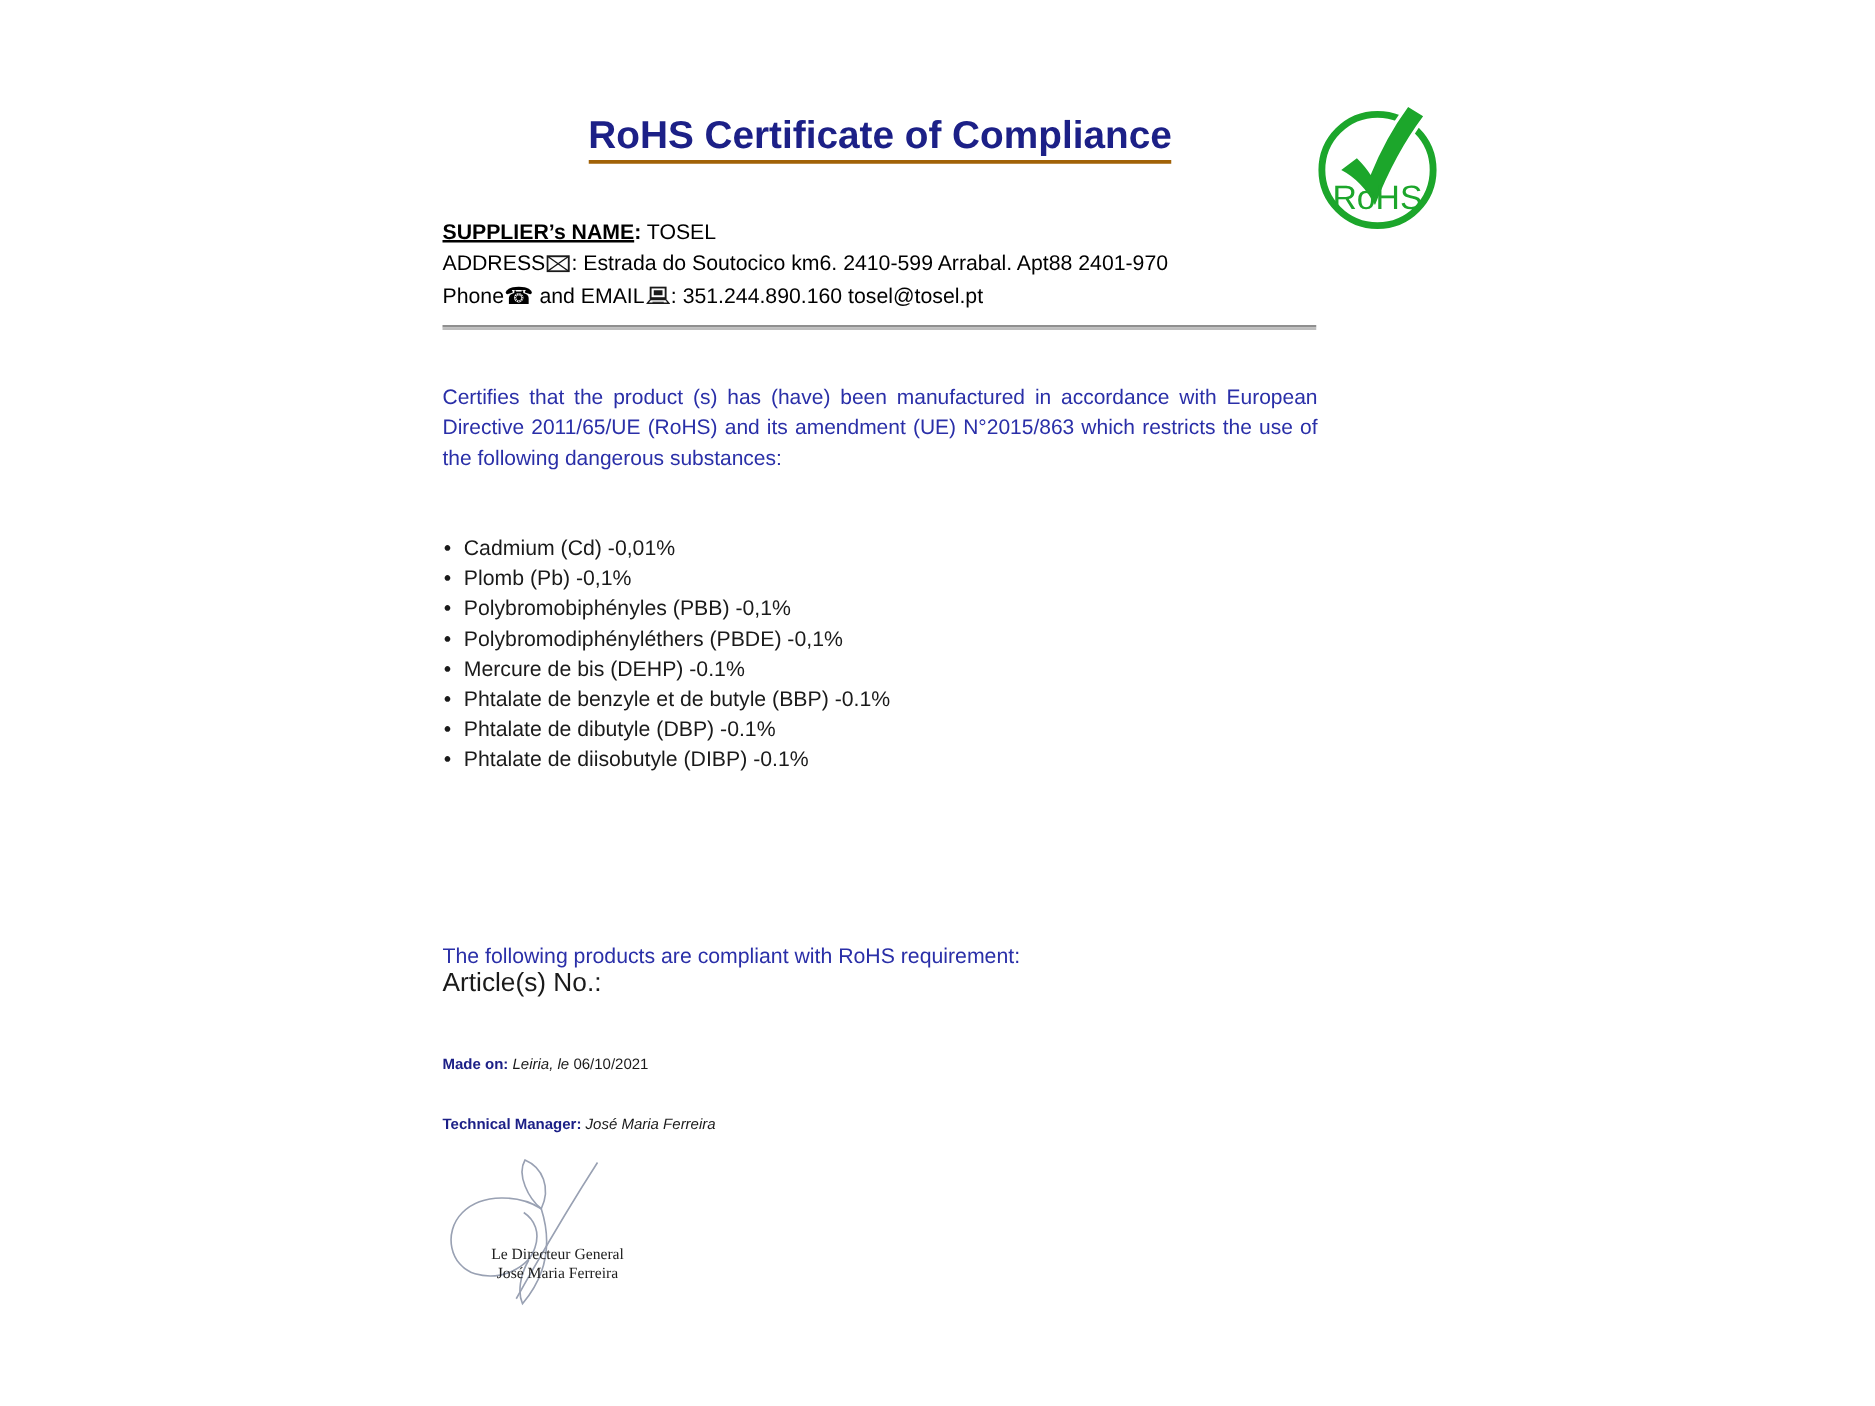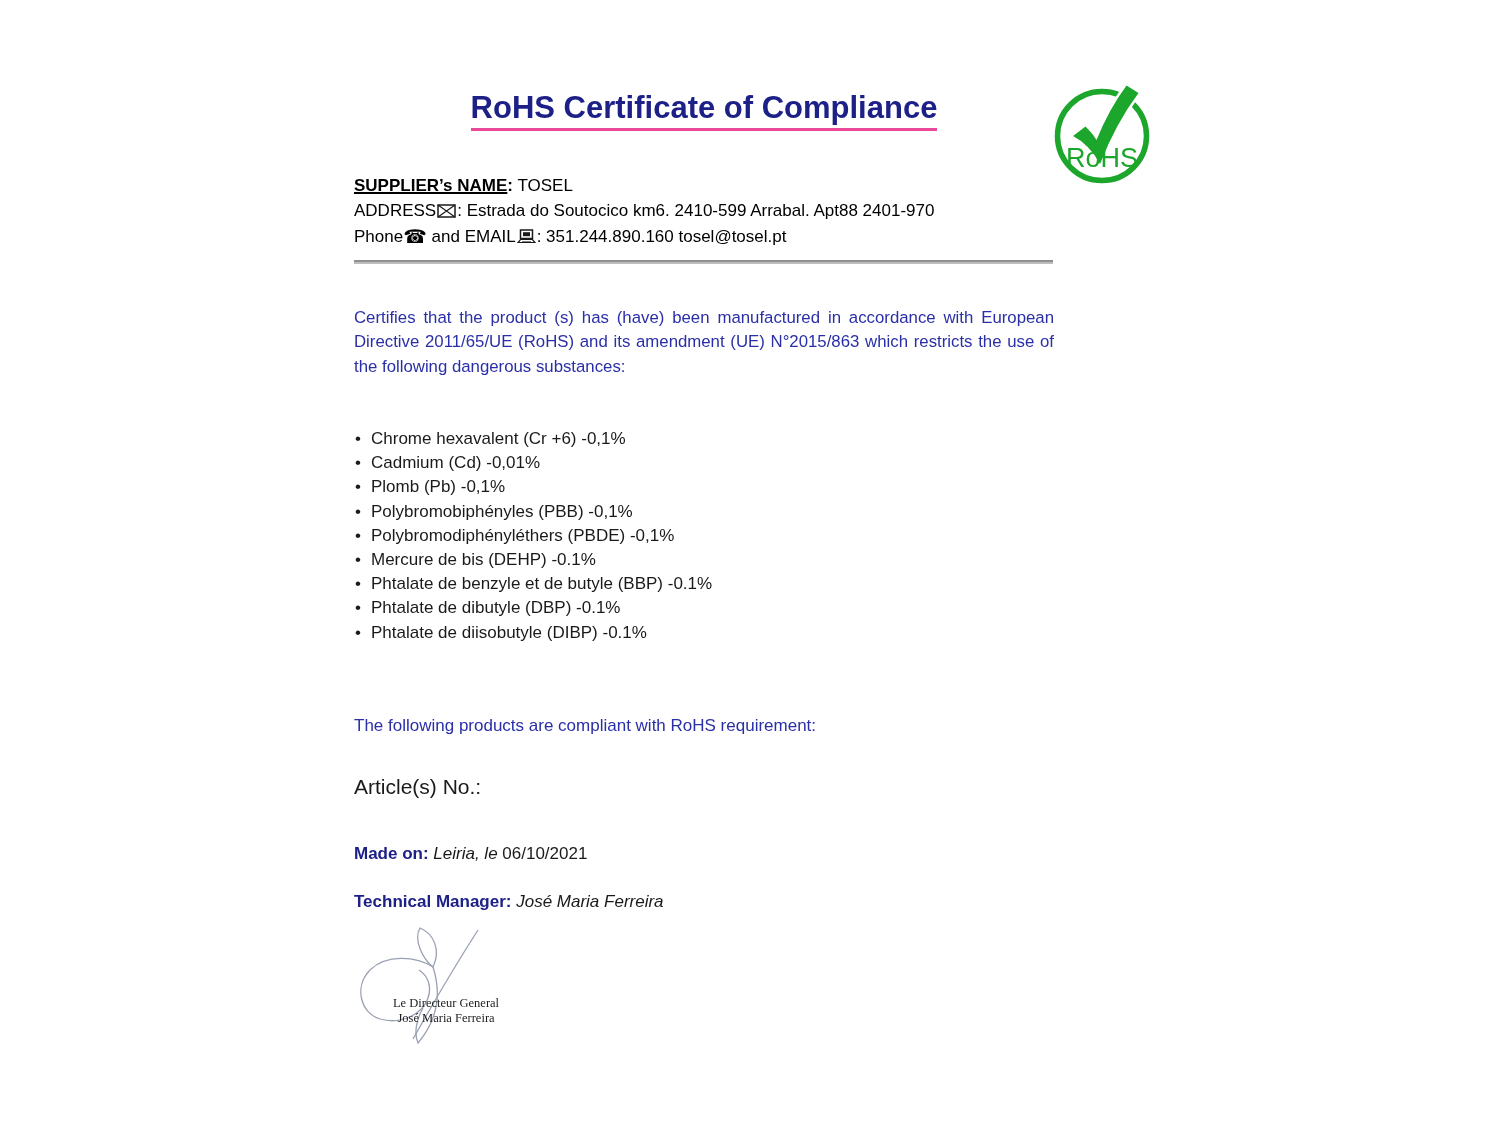--- a/index.html
+++ b/index.html
@@ -8,21 +8,21 @@
   #doc {
     position:relative; width:1500px; height:1125px; background:#ffffff;
     overflow:hidden;
   }
   
   .title-wrap {
     position:absolute; left:354px; top:90px; width:700px; text-align:center;
   }
   .title {
     display:inline-block; font-size:31px; font-weight:bold; color:#1c2087;
-    border-bottom:3px solid #ec4899; padding-bottom:2px; letter-spacing:0px;
+    border-bottom:3px solid #a16207; padding-bottom:2px; letter-spacing:0px;
   }
   
   .logo { position:absolute; left:1050px; top:80px; width:104px; height:104px; }
   
   .supplier {
     position:absolute; left:354px; top:174px; width:700px;
     font-size:17px; color:#000000; line-height:24.5px;
   }
   .supplier .lbl-strong { font-weight:bold; text-decoration:underline; text-decoration-thickness:2px; }
   .supplier .lbl-bold { font-weight:bold; }
@@ -40,30 +40,30 @@
   }
   
   .substances {
     position:absolute; left:355px; top:427px; width:700px;
     list-style:none; font-size:17px; line-height:24.2px; color:#1a1a1a;
   }
   .substances li { position:relative; padding-left:16px; }
   .substances li::before { content:"•"; position:absolute; left:0; top:0; }
   
   .compliance-line {
-    position:absolute; left:354px; top:716px; width:700px;
+    position:absolute; left:354px; top:755px; width:700px;
     font-size:17px; color:#2a2fa8;
   }
   .article-line {
     position:absolute; left:354px; top:775px; width:700px;
     font-size:21px; color:#1a1a1a;
   }
   
   .madeon-line, .manager-line {
-    position:absolute; left:354px; width:700px; font-size:17px; color:#1a1a1a;
+    position:absolute; left:354px; width:700px; font-size:12px; color:#1a1a1a;
   }
   .madeon-line { top:844px; }
   .manager-line { top:892px; }
   .navy-bold { color:#1c2087; font-weight:bold; }
   .italic { font-style:italic; }
   
   .signature { position:absolute; left:356px; top:920px; width:220px; height:135px; }
   .signature svg { position:absolute; left:0; top:0; }
   .sig-text {
     position:absolute; left:0; top:42px; width:180px; text-align:center;
@@ -105,21 +105,20 @@
             <path d="M5 12.8 L14 12.8" stroke="#1a1a1a" stroke-width="0.8"></path>
           </svg></span><span>: 351.244.890.160 tosel@tosel.pt</span>
     </div>
   </div>
 
   <div class="divider"></div>
 
   <p class="cert-para">Certifies that the product (s) has (have) been manufactured in accordance with European Directive 2011/65/UE (RoHS) and its amendment (UE) N°2015/863 which restricts the use of the following dangerous substances:</p>
 
   <ul class="substances">
-    <li>Chrome hexavalent (Cr +6) -0,1%</li>
     <li>Cadmium (Cd) -0,01%</li>
     <li>Plomb (Pb) -0,1%</li>
     <li>Polybromobiphényles (PBB) -0,1%</li>
     <li>Polybromodiphényléthers (PBDE) -0,1%</li>
     <li>Mercure de bis (DEHP) -0.1%</li>
     <li>Phtalate de benzyle et de butyle (BBP) -0.1%</li>
     <li>Phtalate de dibutyle (DBP) -0.1%</li>
     <li>Phtalate de diisobutyle (DIBP) -0.1%</li>
   </ul>
 

